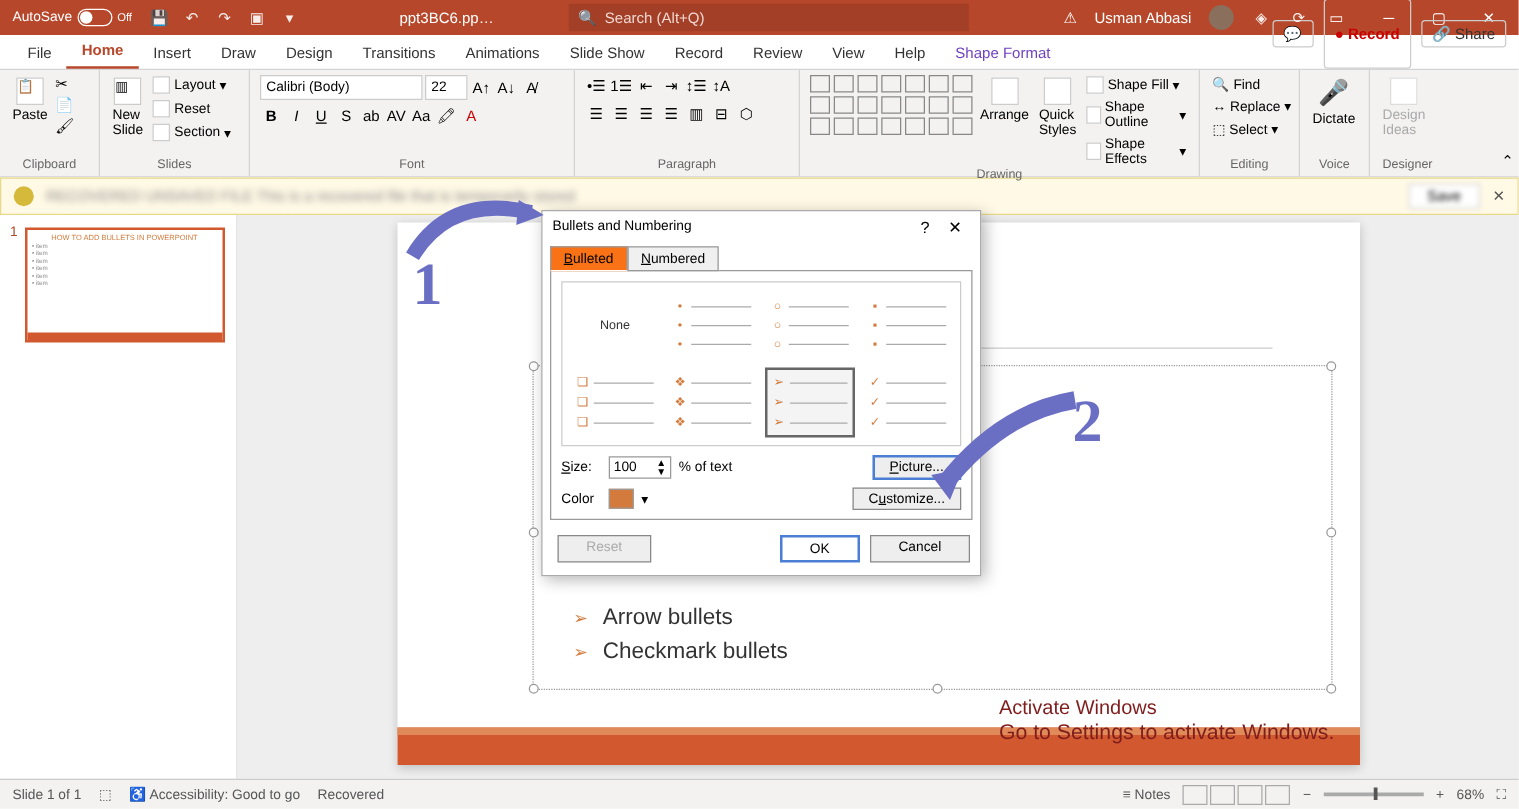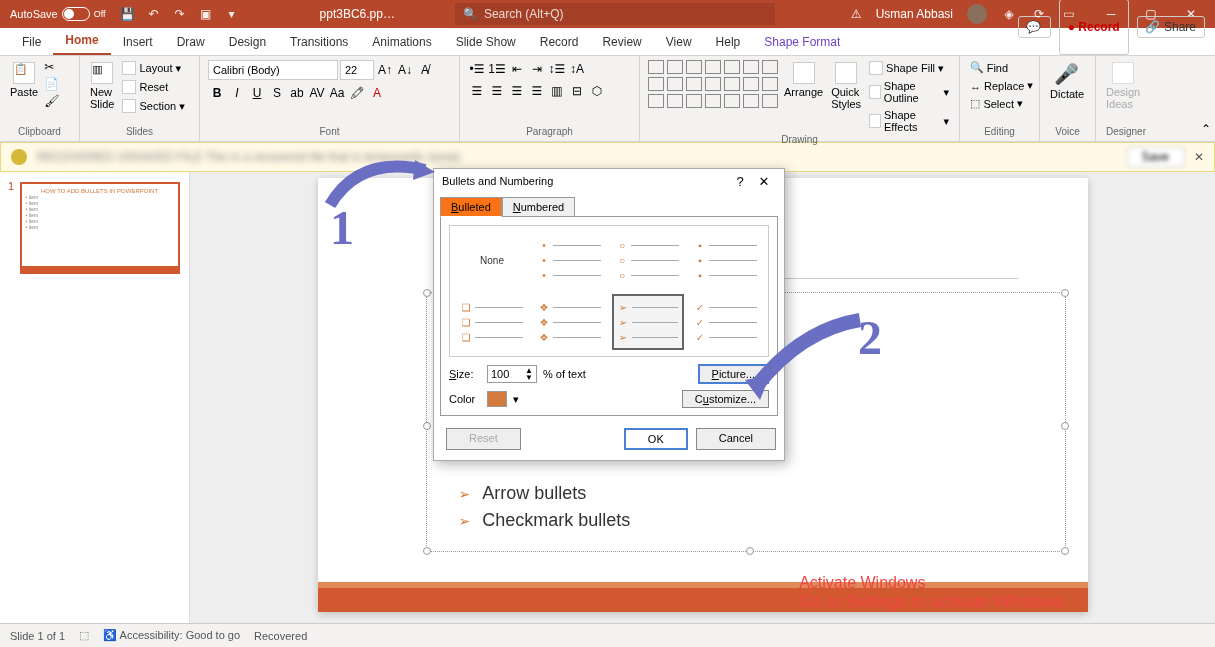--- a/index.html
+++ b/index.html
@@ -61,21 +61,21 @@
 .thumb::after { content: ""; position: absolute; bottom: 0; left: 0; right: 0; height: 6px; background: #d2582f; }
 .canvas-area { flex: 1; background: #eee; display: flex; justify-content: center; padding: 6px 0; position: relative; }
 .slide-canvas { width: 770px; height: 434px; background: #fff; box-shadow: 0 2px 8px rgba(0,0,0,0.2); position: relative; }
 .slide-title { position: absolute; top: 50px; left: 180px; font-size: 28px; color: #d27b3c; font-family: Georgia, serif; letter-spacing: 2px; }
 .slide-title-line { position: absolute; top: 100px; left: 140px; width: 560px; height: 1px; background: #ccc; }
 .content-box { position: absolute; top: 114px; left: 108px; width: 640px; height: 260px; border: 1px dotted #999; }
 .sel-handle { width: 8px; height: 8px; background: #fff; border: 1px solid #999; border-radius: 50%; position: absolute; }
 .bullet-item { display: flex; align-items: center; gap: 12px; font-size: 18px; color: #333; margin: 6px 0 6px 32px; }
 .bullet-icon { color: #d27b3c; font-size: 14px; }
 .orange-strip { position: absolute; bottom: 0; left: 0; right: 0; height: 30px; background: #d2582f; border-top: 6px solid #e08a5a; }
-.activate { position: absolute; bottom: 0; right: 20px; color: #ef4444; font-size: 16px; text-align: left; }
+.activate { position: absolute; bottom: 16px; right: 20px; color: #7f1d1d; font-size: 16px; text-align: left; }
 .activate .sub { font-size: 17px; }
 
 
 .dialog { position: absolute; top: 168px; left: 433px; width: 352px; background: #fff; border: 1px solid #aaa; box-shadow: 3px 3px 12px rgba(0,0,0,0.3); z-index: 100; font-size: 11px; }
 .dialog-title { height: 24px; display: flex; align-items: center; padding: 0 8px; }
 .dialog-title .dtext { flex: 1; }
 .dialog-title .dbtn { width: 24px; text-align: center; font-size: 13px; cursor: pointer; }
 .dtabs { display: flex; padding: 4px 6px 0; gap: 0; }
 .dtab { padding: 3px 10px; border: 1px solid #999; font-size: 11px; background: #f0f0f0; cursor: pointer; }
 .dtab.active { background: #f97316; border-bottom: 1px solid #fff; position: relative; z-index: 2; }
@@ -528,13 +528,29 @@
     <path d="M120,10 Q60,20 15,78" stroke="#6b6fc4" stroke-width="14" fill="none"></path>
     <polygon points="5,70 20,90 30,65" fill="#6b6fc4"></polygon>
   </svg>
 <div class="num2">2</div>
 
 <div class="status-bar">
   <span>Slide 1 of 1</span>
   <span>⬚</span>
   <span>♿ <span>Accessibility: Good to go</span></span>
   <span>Recovered</span>
+  <div class="status-right">
+    <span>≡ <span>Notes</span></span>
+    <div class="view-btns">
+      <div></div>
+      <div></div>
+      <div></div>
+      <div></div>
+    </div>
+    <span>−</span>
+    <div class="zoom-track">
+        <div class="zoom-thumb"></div>
+      </div>
+    <span>+</span>
+    <span>68%</span>
+    <span>⛶</span>
+  </div>
 </div>
 
 </body></html>

